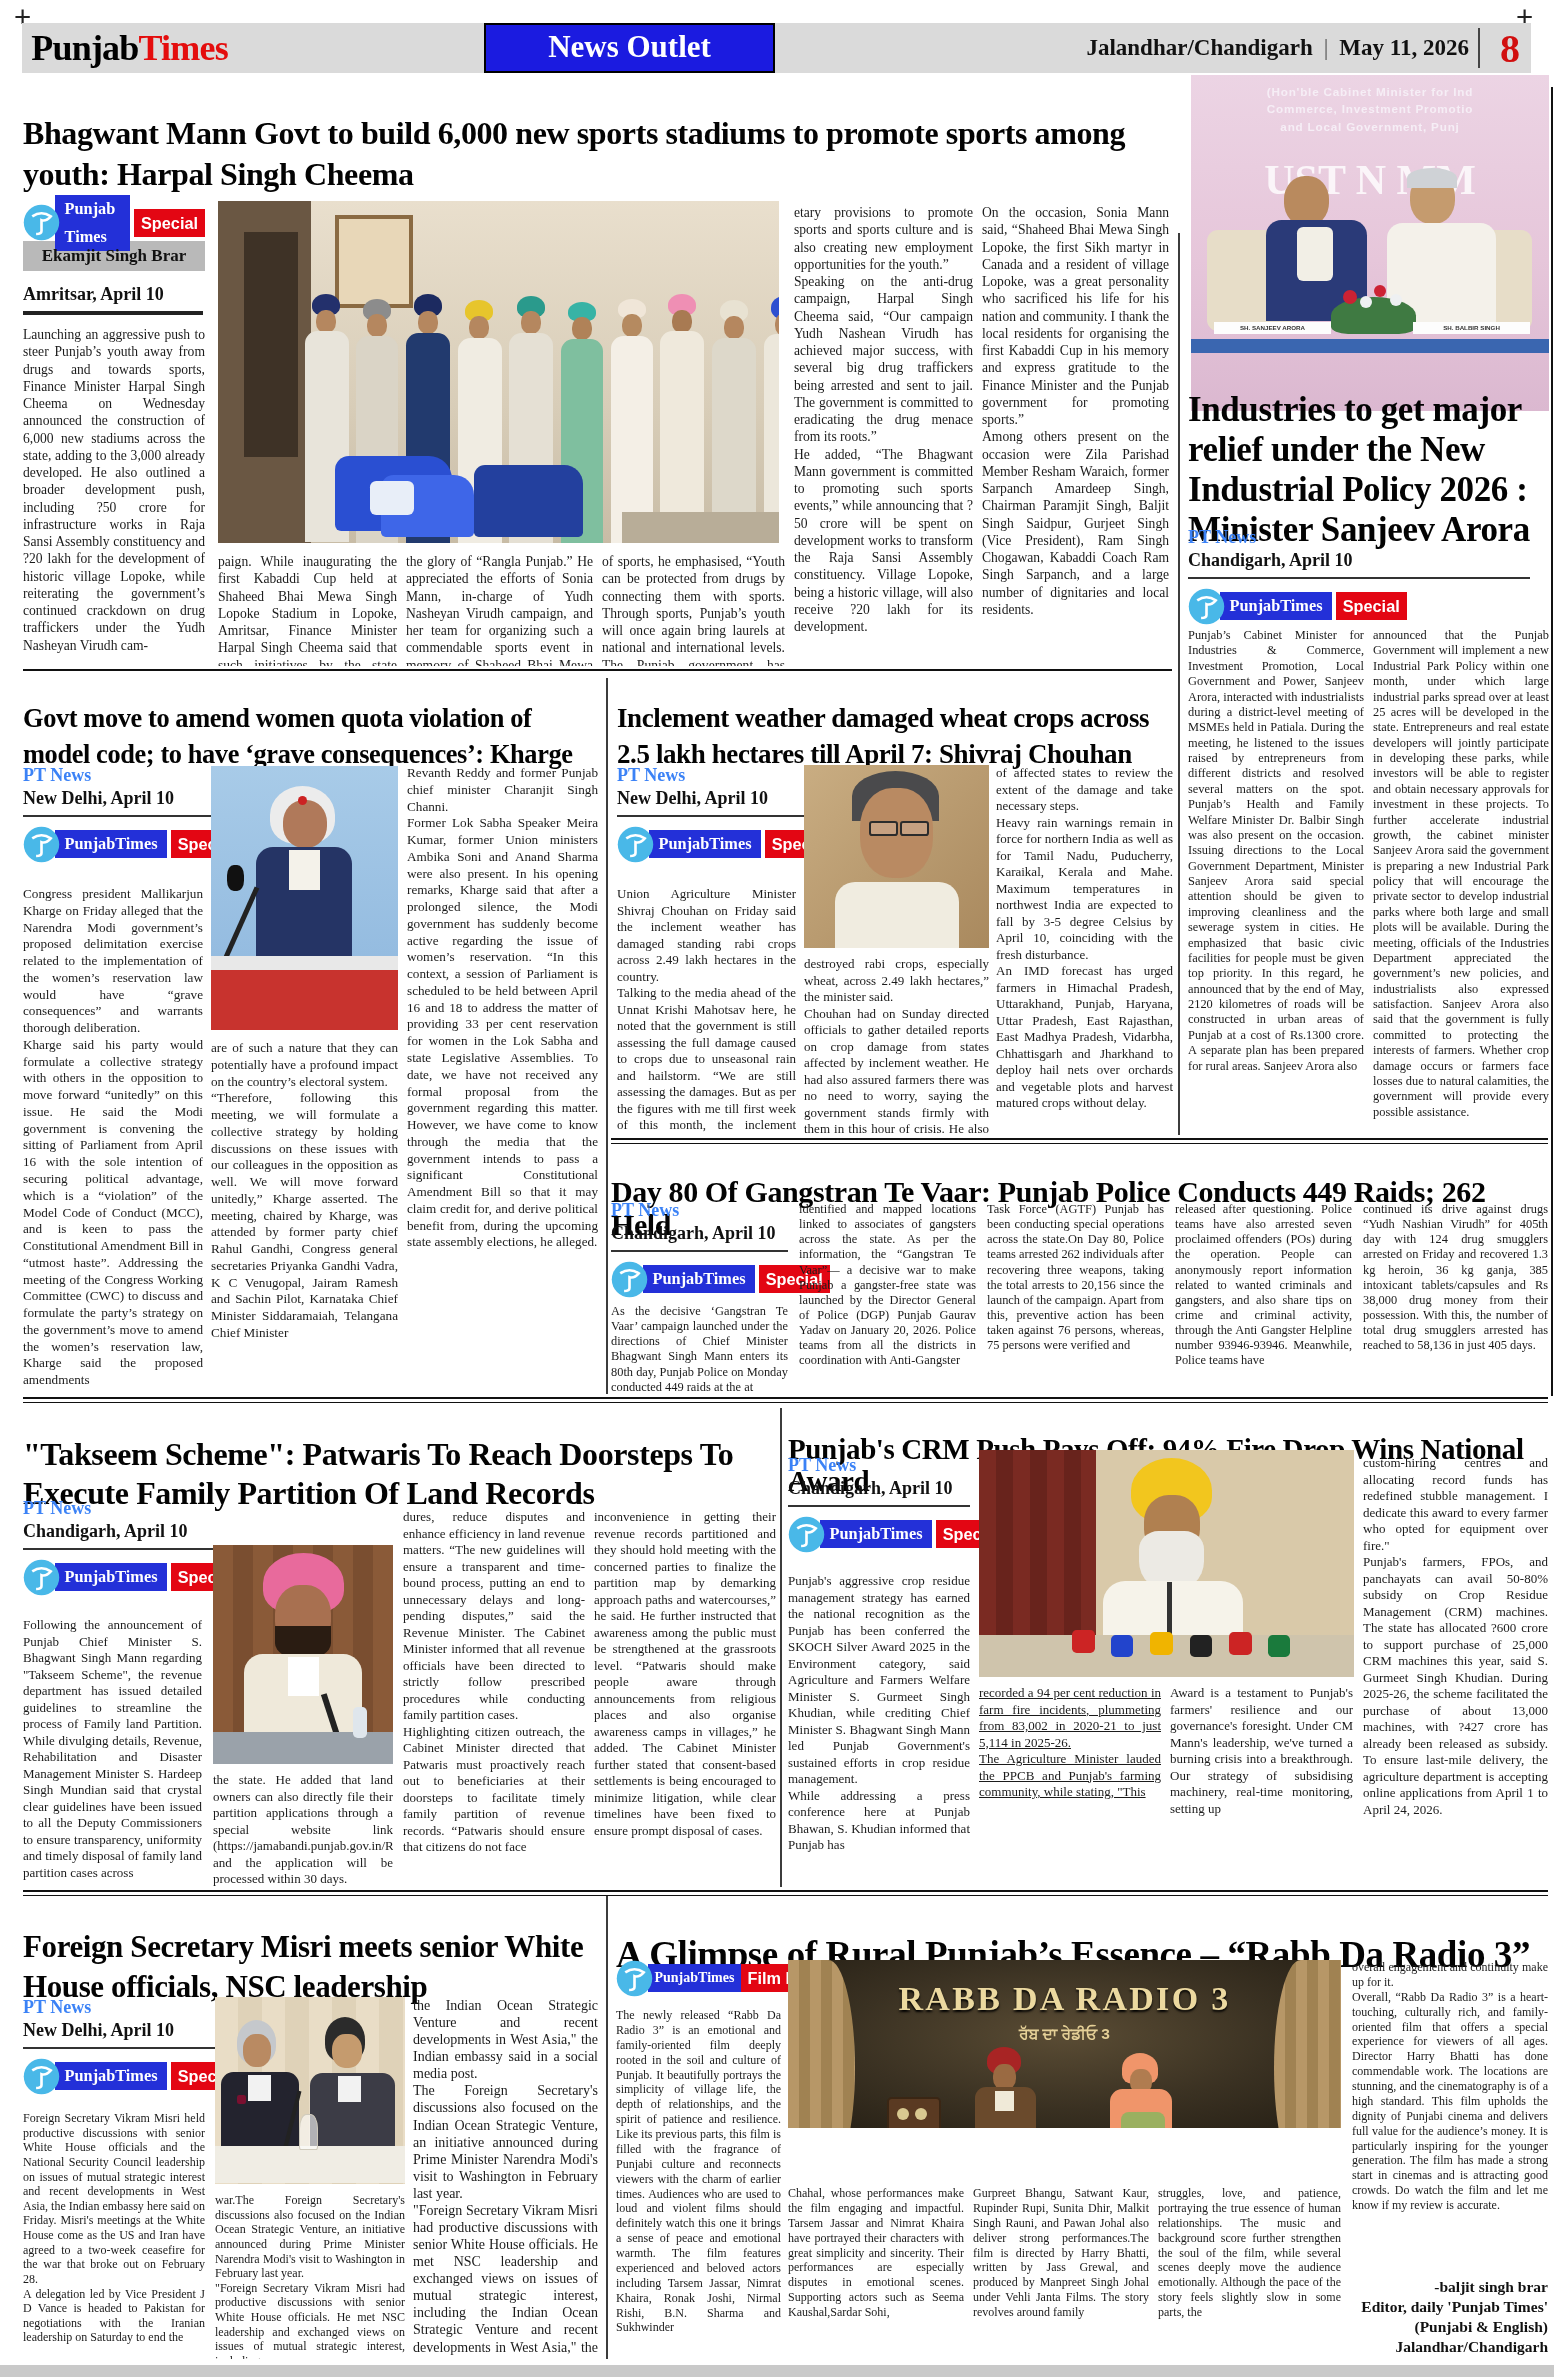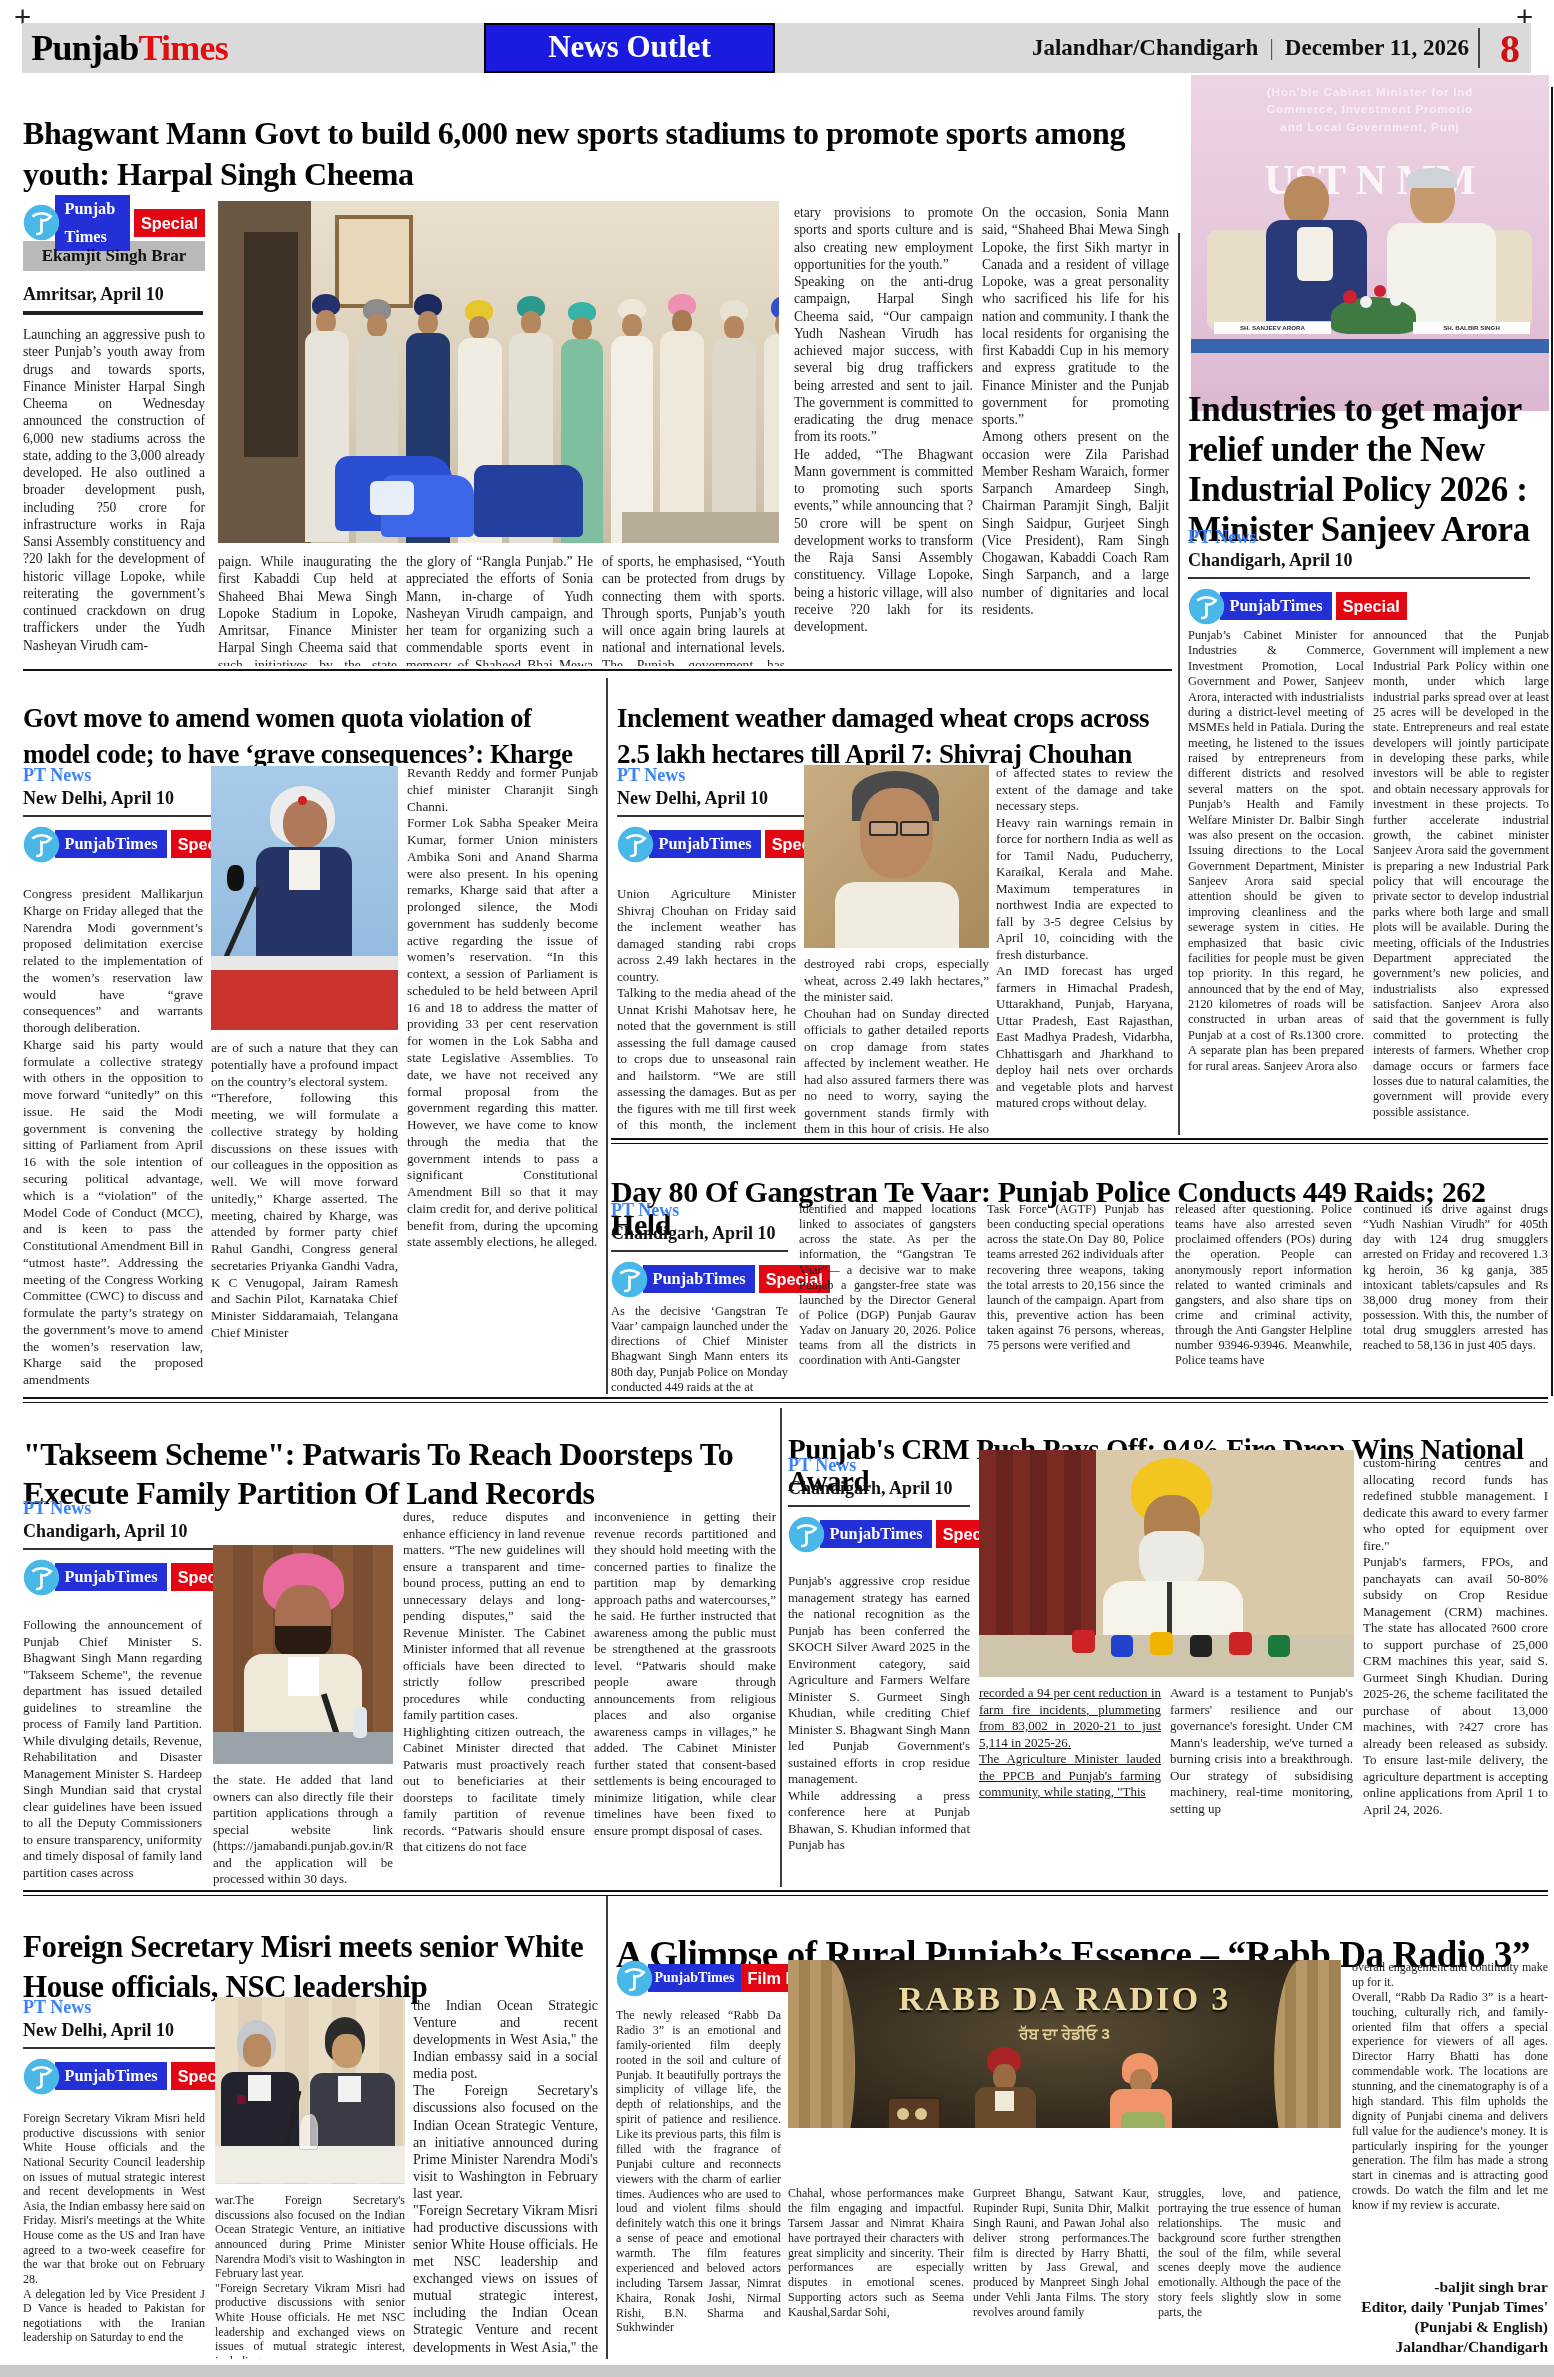--- a/index.html
+++ b/index.html
@@ -67,21 +67,21 @@
   <div class="vr" style="left:1551px;top:87px;height:1309px;background:#111;"></div>
 
   <header id="masthead">
     <div id="brand">
       <span class="b1">Punjab</span><span class="b2">Times</span>
     </div>
     <div id="banner">News Outlet</div>
     <div id="edition-date">
       <span>Jalandhar/Chandigarh</span>
       <span style="font-weight:400;color:#555">|</span>
-      <span>December 11, 2026</span>
+      <span>May 11, 2026</span>
     </div>
     <div id="pagenum-rule"></div>
     <div id="pagenum">8</div>
   </header>
 
   <section>
     <h1 class="hl" style="left:23px;top:92px;width:1163px;font-size:32px;line-height:1.26;">Bhagwant Mann Govt to build 6,000 new sports stadiums to promote sports among youth: Harpal Singh Cheema</h1>
 
     <div id="sports-bybox">
       <div class="row1">

